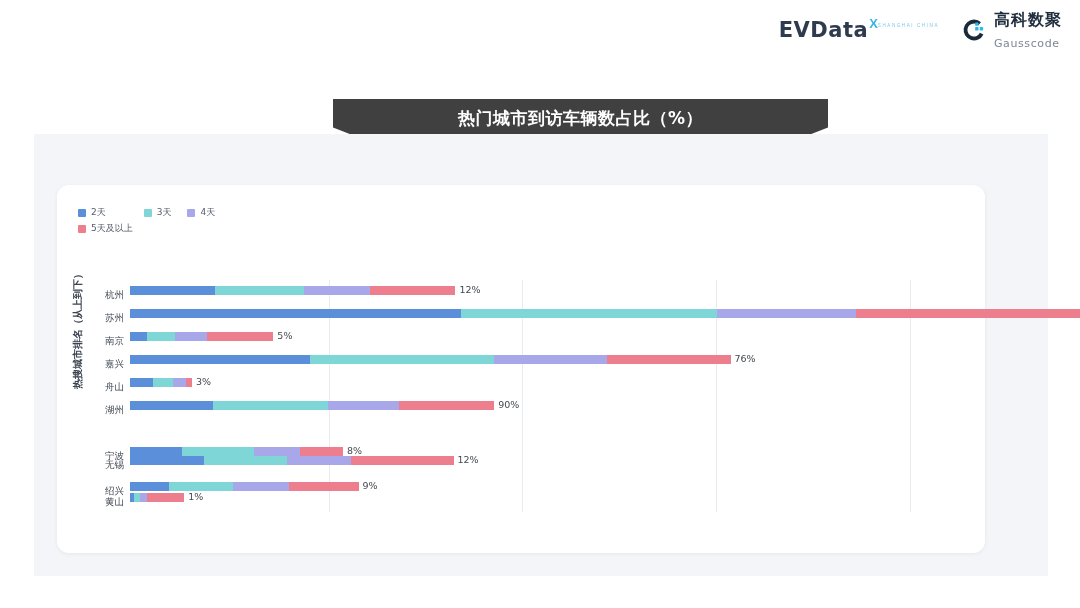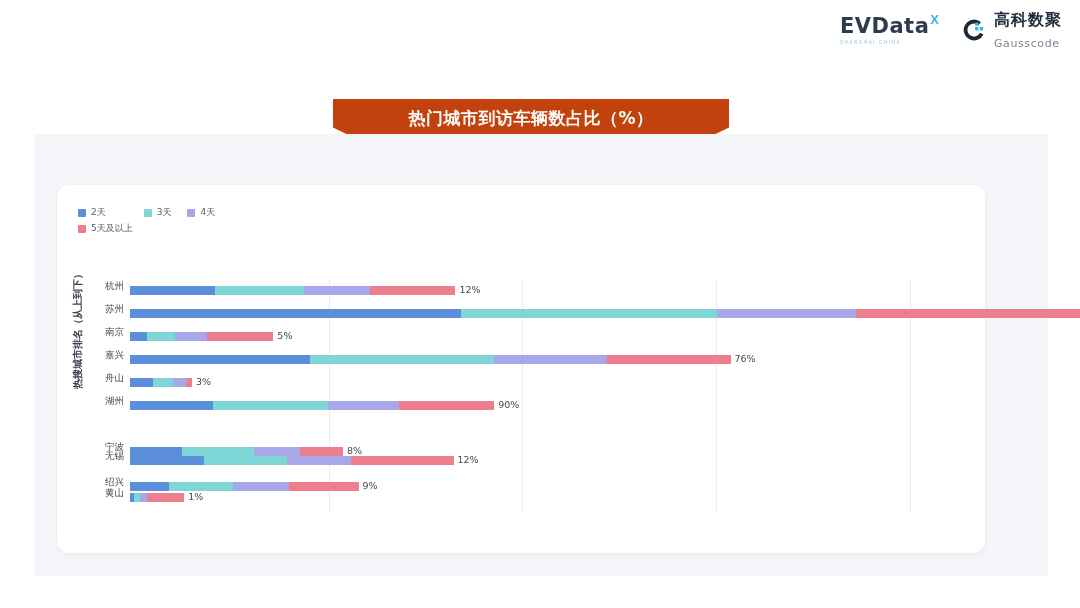--- a/index.html
+++ b/index.html
@@ -10,21 +10,21 @@
     overflow:hidden;
     position:relative;
   }
   
   .logo-bar{
     position:absolute;left:0;top:0;width:1080px;height:60px;
     display:flex;align-items:center;justify-content:flex-end;
     padding-right:18px;box-sizing:border-box;
   }
   .logo-evdata{
-    display:flex;flex-direction:column;align-items:flex-start;
+    display:flex;flex-direction:row;align-items:flex-start;
     margin-right:22px;position:relative;
   }
   .evdata-row{display:flex;align-items:flex-start;}
   .evdata-word{
     font-family:"DejaVu Sans",sans-serif;
     font-size:21px;font-weight:700;letter-spacing:.5px;
     color:#2e3b4e;line-height:1;
   }
   .evdata-x{
     color:#3ab3e6;font-size:13px;font-weight:700;line-height:1;
@@ -43,22 +43,22 @@
     font-size:16px;font-weight:700;color:#1f2d3d;letter-spacing:1px;
     font-family:"DejaVu Sans",sans-serif;
   }
   .gauss-en{
     font-size:11px;color:#7b8795;letter-spacing:.6px;margin-top:10px;
     font-family:"DejaVu Sans",sans-serif;
   }
 
   
   .ribbon{
-    position:absolute;left:333px;top:99px;width:396px;height:42px;
-    background:#c2410c;
+    position:absolute;left:333px;top:99px;width:495px;height:42px;
+    background:#404040;
     -webkit-clip-path:polygon(0 0,100% 0,100% 68%,93% 100%,7% 100%,0 68%);
     clip-path:polygon(0 0,100% 0,100% 68%,93% 100%,7% 100%,0 68%);
     display:flex;align-items:center;justify-content:center;
   }
   .ribbon-text{
     color:#ffffff;font-size:17px;font-weight:700;letter-spacing:.5px;
     font-family:"DejaVu Sans",sans-serif;margin-top:-3px;
   }
 
   
@@ -103,21 +103,21 @@
   }
   .grid-area{
     position:absolute;left:57px;top:0;right:0;height:232px;
   }
   .gridline{
     position:absolute;top:0;width:1px;height:232px;background:#e9ecef;
   }
   .rows{position:absolute;left:0;top:0;width:890px;height:232px;}
   .row{
     position:absolute;left:0;width:890px;height:22px;
-    display:flex;align-items:flex-start;
+    display:flex;align-items:flex-end;
   }
   .row-label{
     width:52px;text-align:right;padding-right:6px;box-sizing:border-box;
     font-size:9.5px;color:#3f4752;
     font-family:"DejaVu Sans",sans-serif;white-space:nowrap;
   }
   .bar-wrap{position:relative;height:22px;flex:1 1 auto;}
   .bar{
     position:absolute;left:0;top:6px;height:9px;display:flex;
   }

